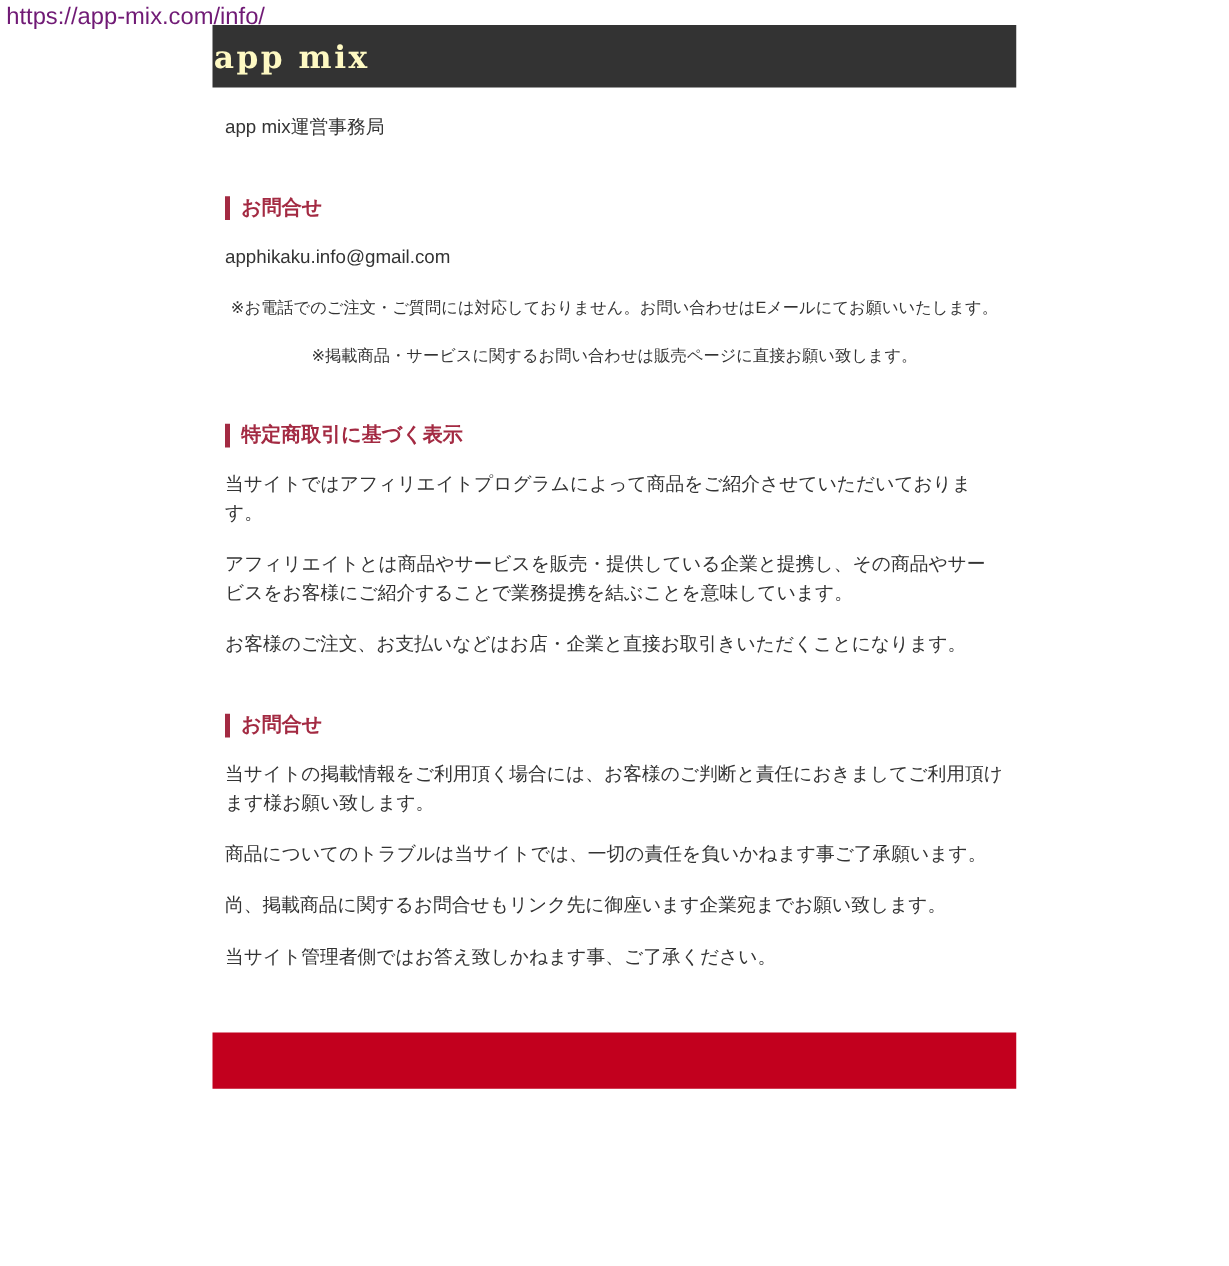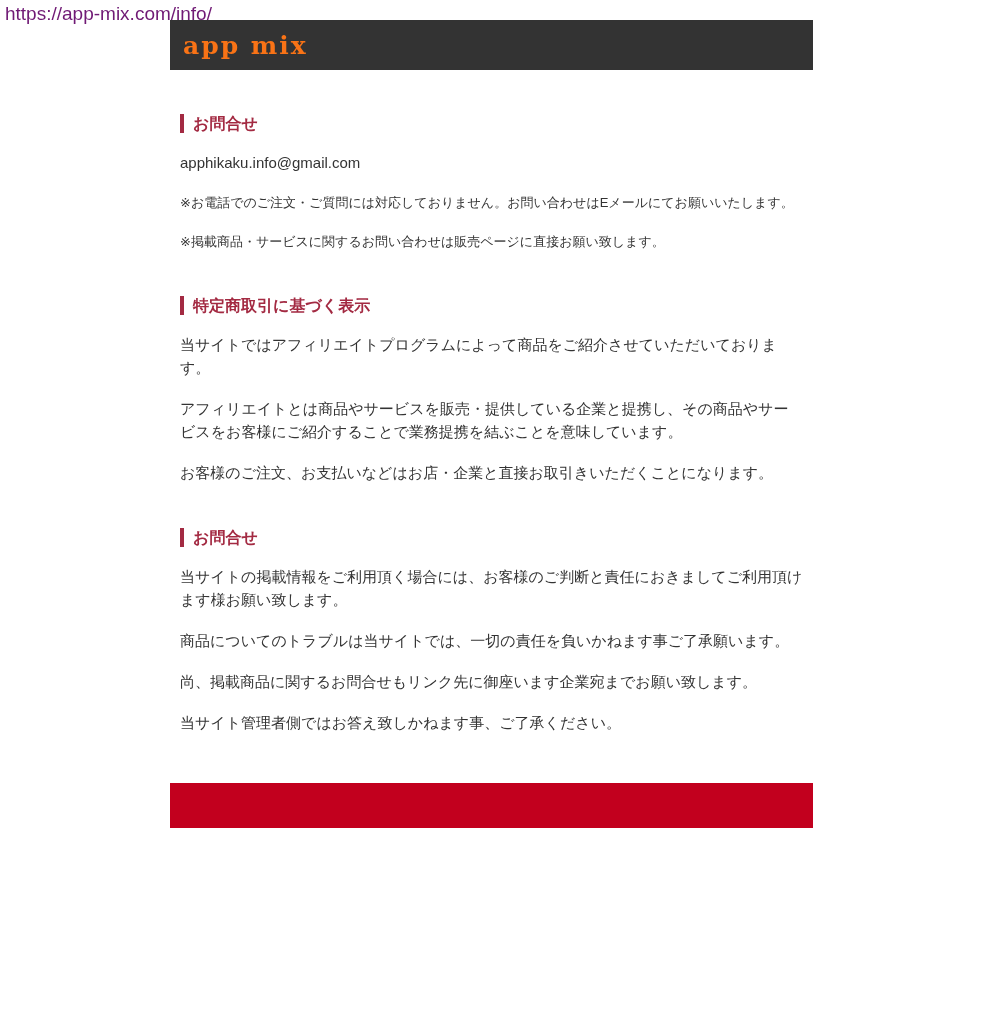--- a/index.html
+++ b/index.html
@@ -33,35 +33,36 @@
     height:50px;
     display:flex;
     align-items:center;
     margin-top:2px;
   }
   .logo{
     font-family:"DejaVu Serif","Liberation Serif",serif;
     font-weight:bold;
     font-size:25px;
     letter-spacing:2px;
-    color:#f97316;
-    margin:0 0 0 13px;
+    color:#fef9c3;
+    margin:0 0 0 1px;
     cursor:pointer;
   }
   .content{
     padding:0 10px;
   }
   .content p{
     font-size:15px;
     line-height:23px;
     margin:18px 0;
   }
   .content p.note{
     font-size:13px;
     line-height:21px;
+    text-align:center;
   }
   .content p.intro{
     margin-top:20px;
   }
   .section-heading{
     font-size:16px;
     line-height:19px;
     font-weight:bold;
     color:var(--accent);
     border-left:4px solid var(--accent);
@@ -84,20 +85,21 @@
 <div class="url-caption">https://app-mix.com/info/</div>
 
 <div class="page">
 
   <header class="site-header">
     <h1 class="logo">app mix</h1>
   </header>
 
   <main class="content">
 
+    <p class="intro">app mix運営事務局</p>
 
     <section>
       <h2 class="section-heading">お問合せ</h2>
       <p>apphikaku.info@gmail.com</p>
       <p class="note">※お電話でのご注文・ご質問には対応しておりません。お問い合わせはEメールにてお願いいたします。</p>
       <p class="note">※掲載商品・サービスに関するお問い合わせは販売ページに直接お願い致します。</p>
     </section>
 
     <section>
       <h2 class="section-heading">特定商取引に基づく表示</h2>

